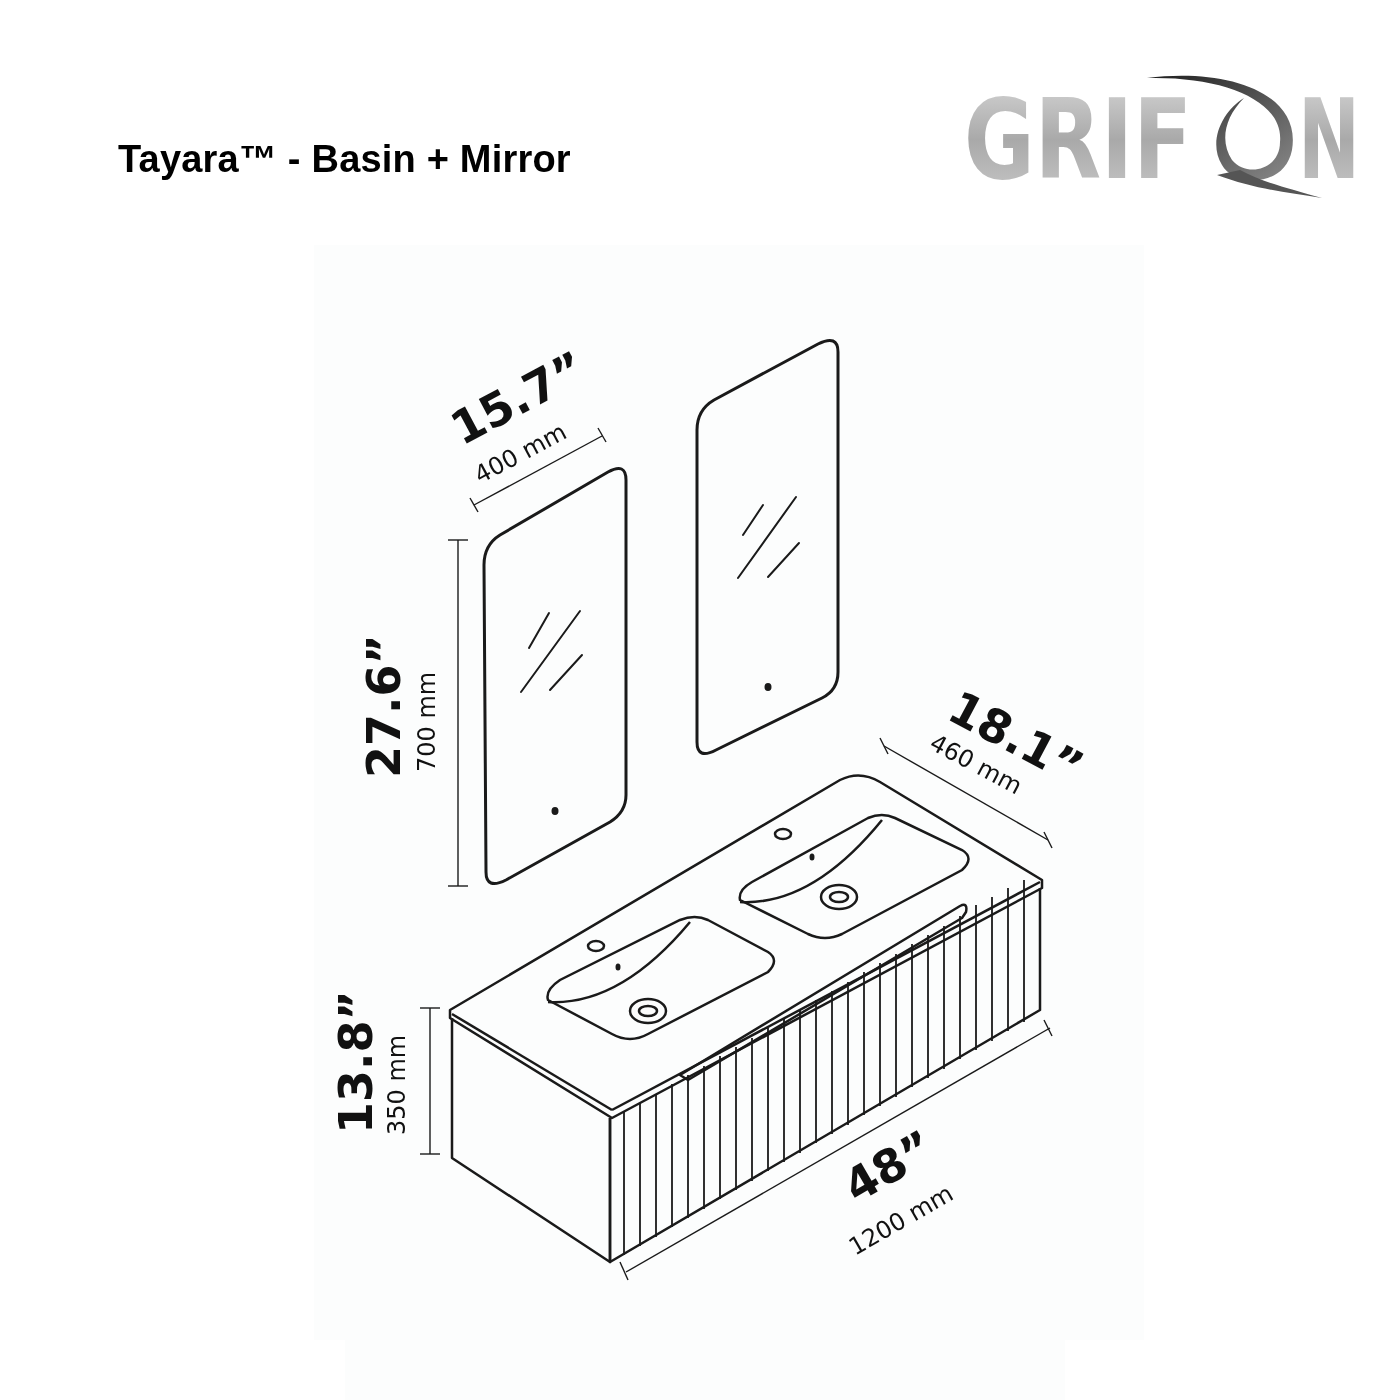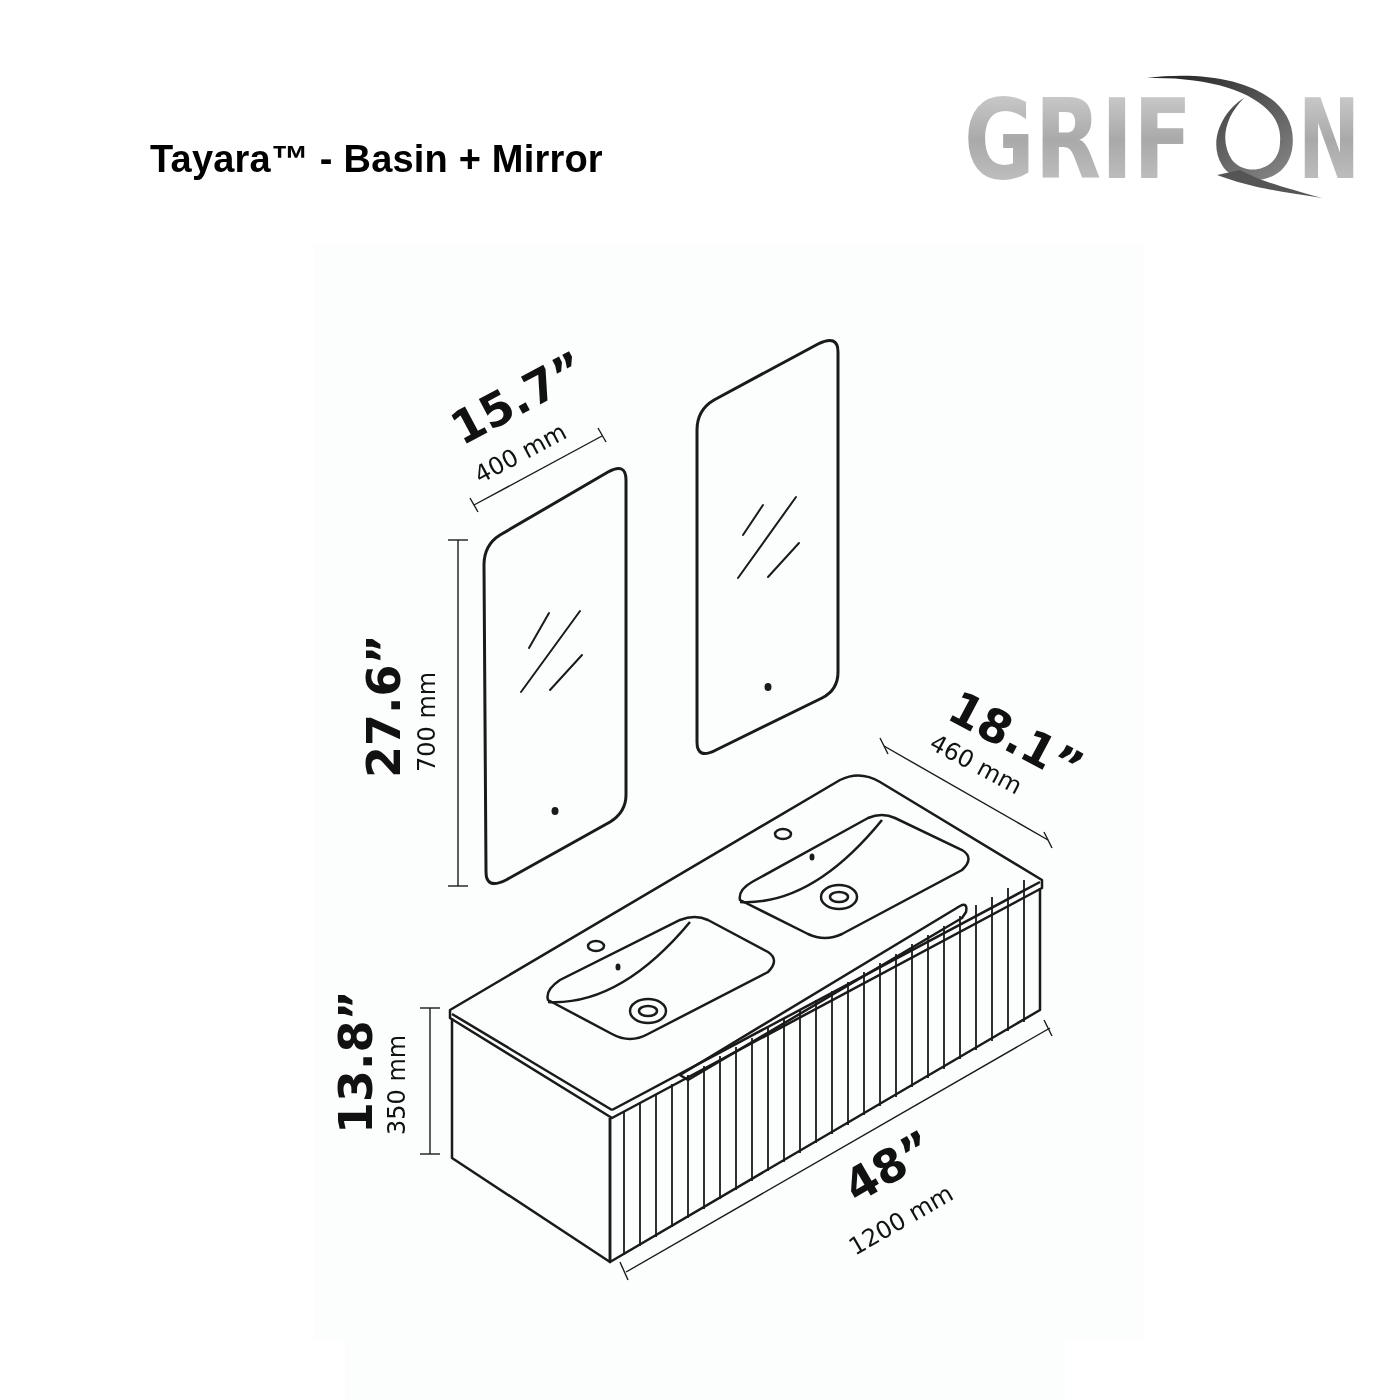--- a/index.html
+++ b/index.html
@@ -1,17 +1,17 @@
 <!DOCTYPE html>
 <html><head>
 <meta charset="utf-8">
 <style>
   html,body{margin:0;padding:0;background:#ffffff;}
   body{width:1400px;height:1400px;position:relative;overflow:hidden;font-family:"Liberation Sans",sans-serif;}
-  .title{position:absolute;left:118px;top:138px;font-size:38px;font-weight:bold;color:#000;letter-spacing:0.2px;font-family:"Liberation Sans",sans-serif;margin-left:32px;}
+  .title{position:absolute;left:118px;top:138px;font-size:38px;font-weight:bold;color:#000;letter-spacing:0.2px;font-family:"Liberation Sans",sans-serif;}
   .logo{position:absolute;left:962px;top:70px;width:400px;height:135px;}
   .panel{position:absolute;left:314px;top:245px;width:830px;height:1095px;background:#fcfdfd;}
   .panel2{position:absolute;left:345px;top:1340px;width:720px;height:60px;background:#fcfdfd;}
   svg.draw{position:absolute;left:0;top:0;}
   .dim-big{font-family:"DejaVu Sans",sans-serif;font-weight:bold;fill:#111;}
   .dim-small{font-family:"DejaVu Sans",sans-serif;fill:#111;}
 </style>
 </head>
 <body>
 

